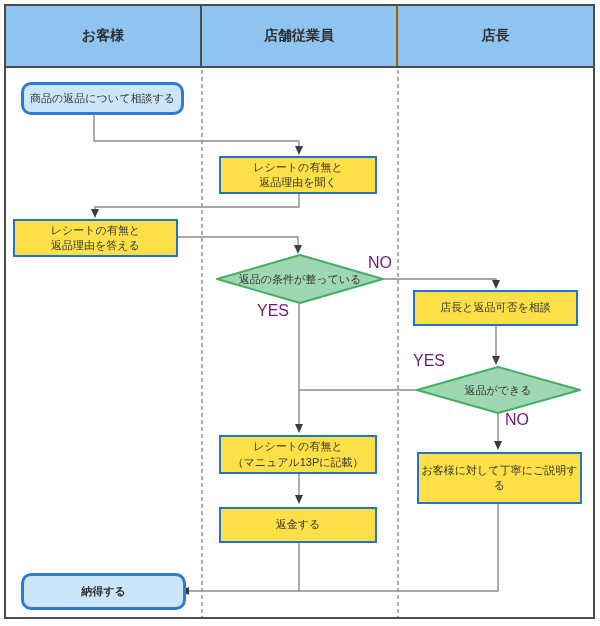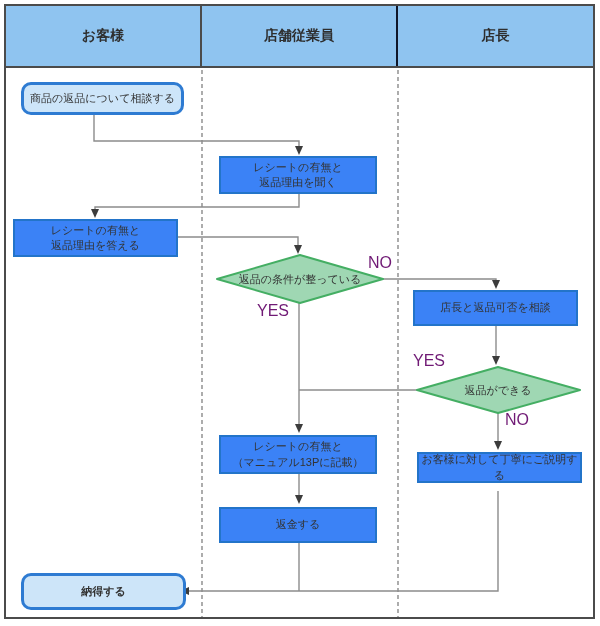--- a/index.html
+++ b/index.html
@@ -17,29 +17,29 @@
   .header {
     position:absolute; left:6px; top:6px; width:587px; height:62px;
     background:#8FC4F0; border-bottom:2px solid #4b4b4b;
     display:flex; box-sizing:border-box; z-index:2;
   }
   .header-cell {
     display:flex; align-items:center; justify-content:center;
     font-weight:bold; font-size:14px; color:#2e2e2e; box-sizing:border-box;
   }
   .hc1 { width:196px; border-right:2px solid #4b4b4b; }
-  .hc2 { width:196px; border-right:2px solid #0f172a; }
+  .hc2 { width:196px; border-right:2px solid #a16207; }
   .hc3 { flex:1; }
   .node {
     position:absolute; box-sizing:border-box; z-index:2;
     display:flex; align-items:center; justify-content:center;
     text-align:center; font-size:11px; line-height:1.4;
     white-space:pre-line; color:#333;
   }
-  .process { background:#3b82f6; border:2px solid #2374C9; }
+  .process { background:#fde047; border:2px solid #2374C9; }
   .terminal { background:#CDE5F9; border:3px solid #2E7BD2; border-radius:10px;margin-left:8px; }
   .decision-label {
     position:absolute; z-index:2; display:flex; align-items:center;
     justify-content:center; text-align:center; font-size:11px; color:#333;
   }
   .edge-label { position:absolute; z-index:2; font-size:16px; color:#701a75; }
 </style>
 </head>
 <body>
 
@@ -88,21 +88,21 @@
 
   <div class="node process" style="left:13px; top:219px; width:165px; height:38px;">レシートの有無と
 返品理由を答える</div>
 
   <div class="decision-label" style="left:225px; top:269px; width:150px; height:20px;">返品の条件が整っている</div>
 
   <div class="node process" style="left:413px; top:290px; width:165px; height:36px;">店長と返品可否を相談</div>
 
   <div class="decision-label" style="left:428px; top:380px; width:140px; height:20px;">返品ができる</div>
 
-  <div class="node process" style="left:417px; top:452px; width:165px; height:31px;">お客様に対して丁寧にご説明する</div>
+  <div class="node process" style="left:417px; top:452px; width:165px; height:52px;">お客様に対して丁寧にご説明する</div>
 
   <div class="node process" style="left:219px; top:435px; width:158px; height:39px;">レシートの有無と
 （マニュアル13Pに記載）</div>
 
   <div class="node process" style="left:219px; top:507px; width:158px; height:36px;">返金する</div>
 
   <div class="node terminal" style="left:13px; top:573px; width:165px; height:37px;font-weight:bold;">納得する</div>
 
   <div class="edge-label" style="left:368px; top:254px;">NO</div>
   <div class="edge-label" style="left:257px; top:302px;">YES</div>

